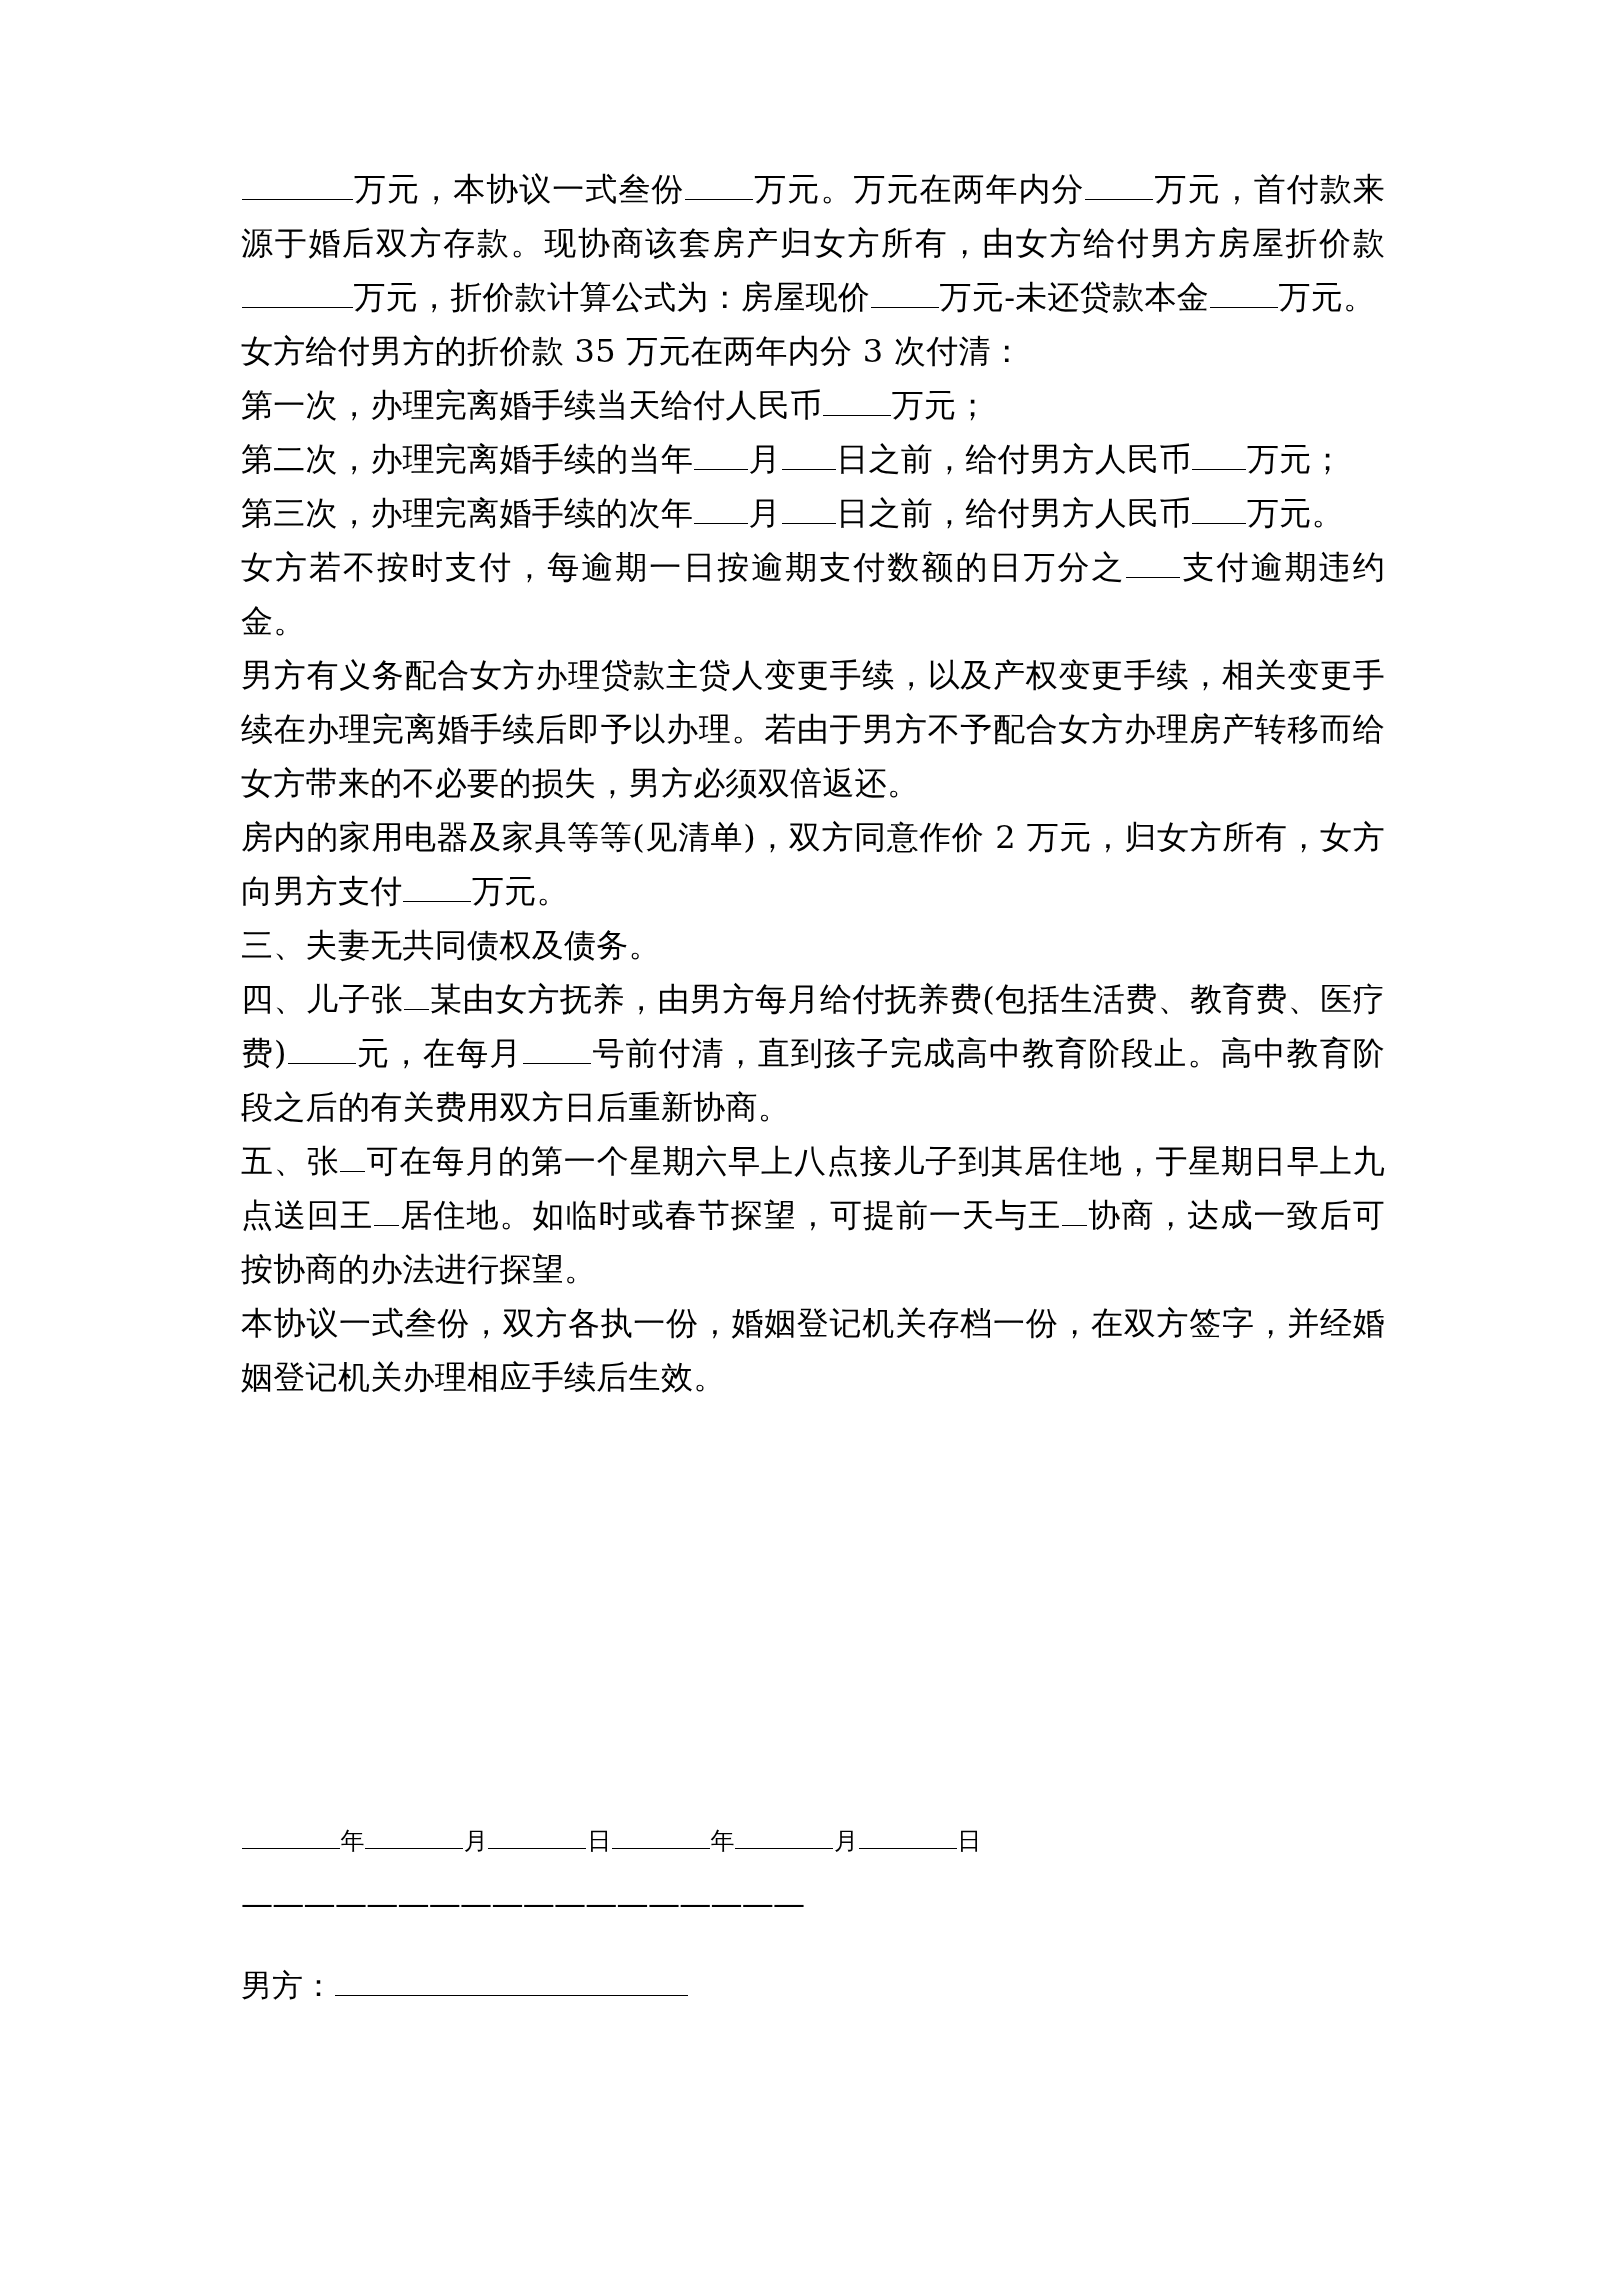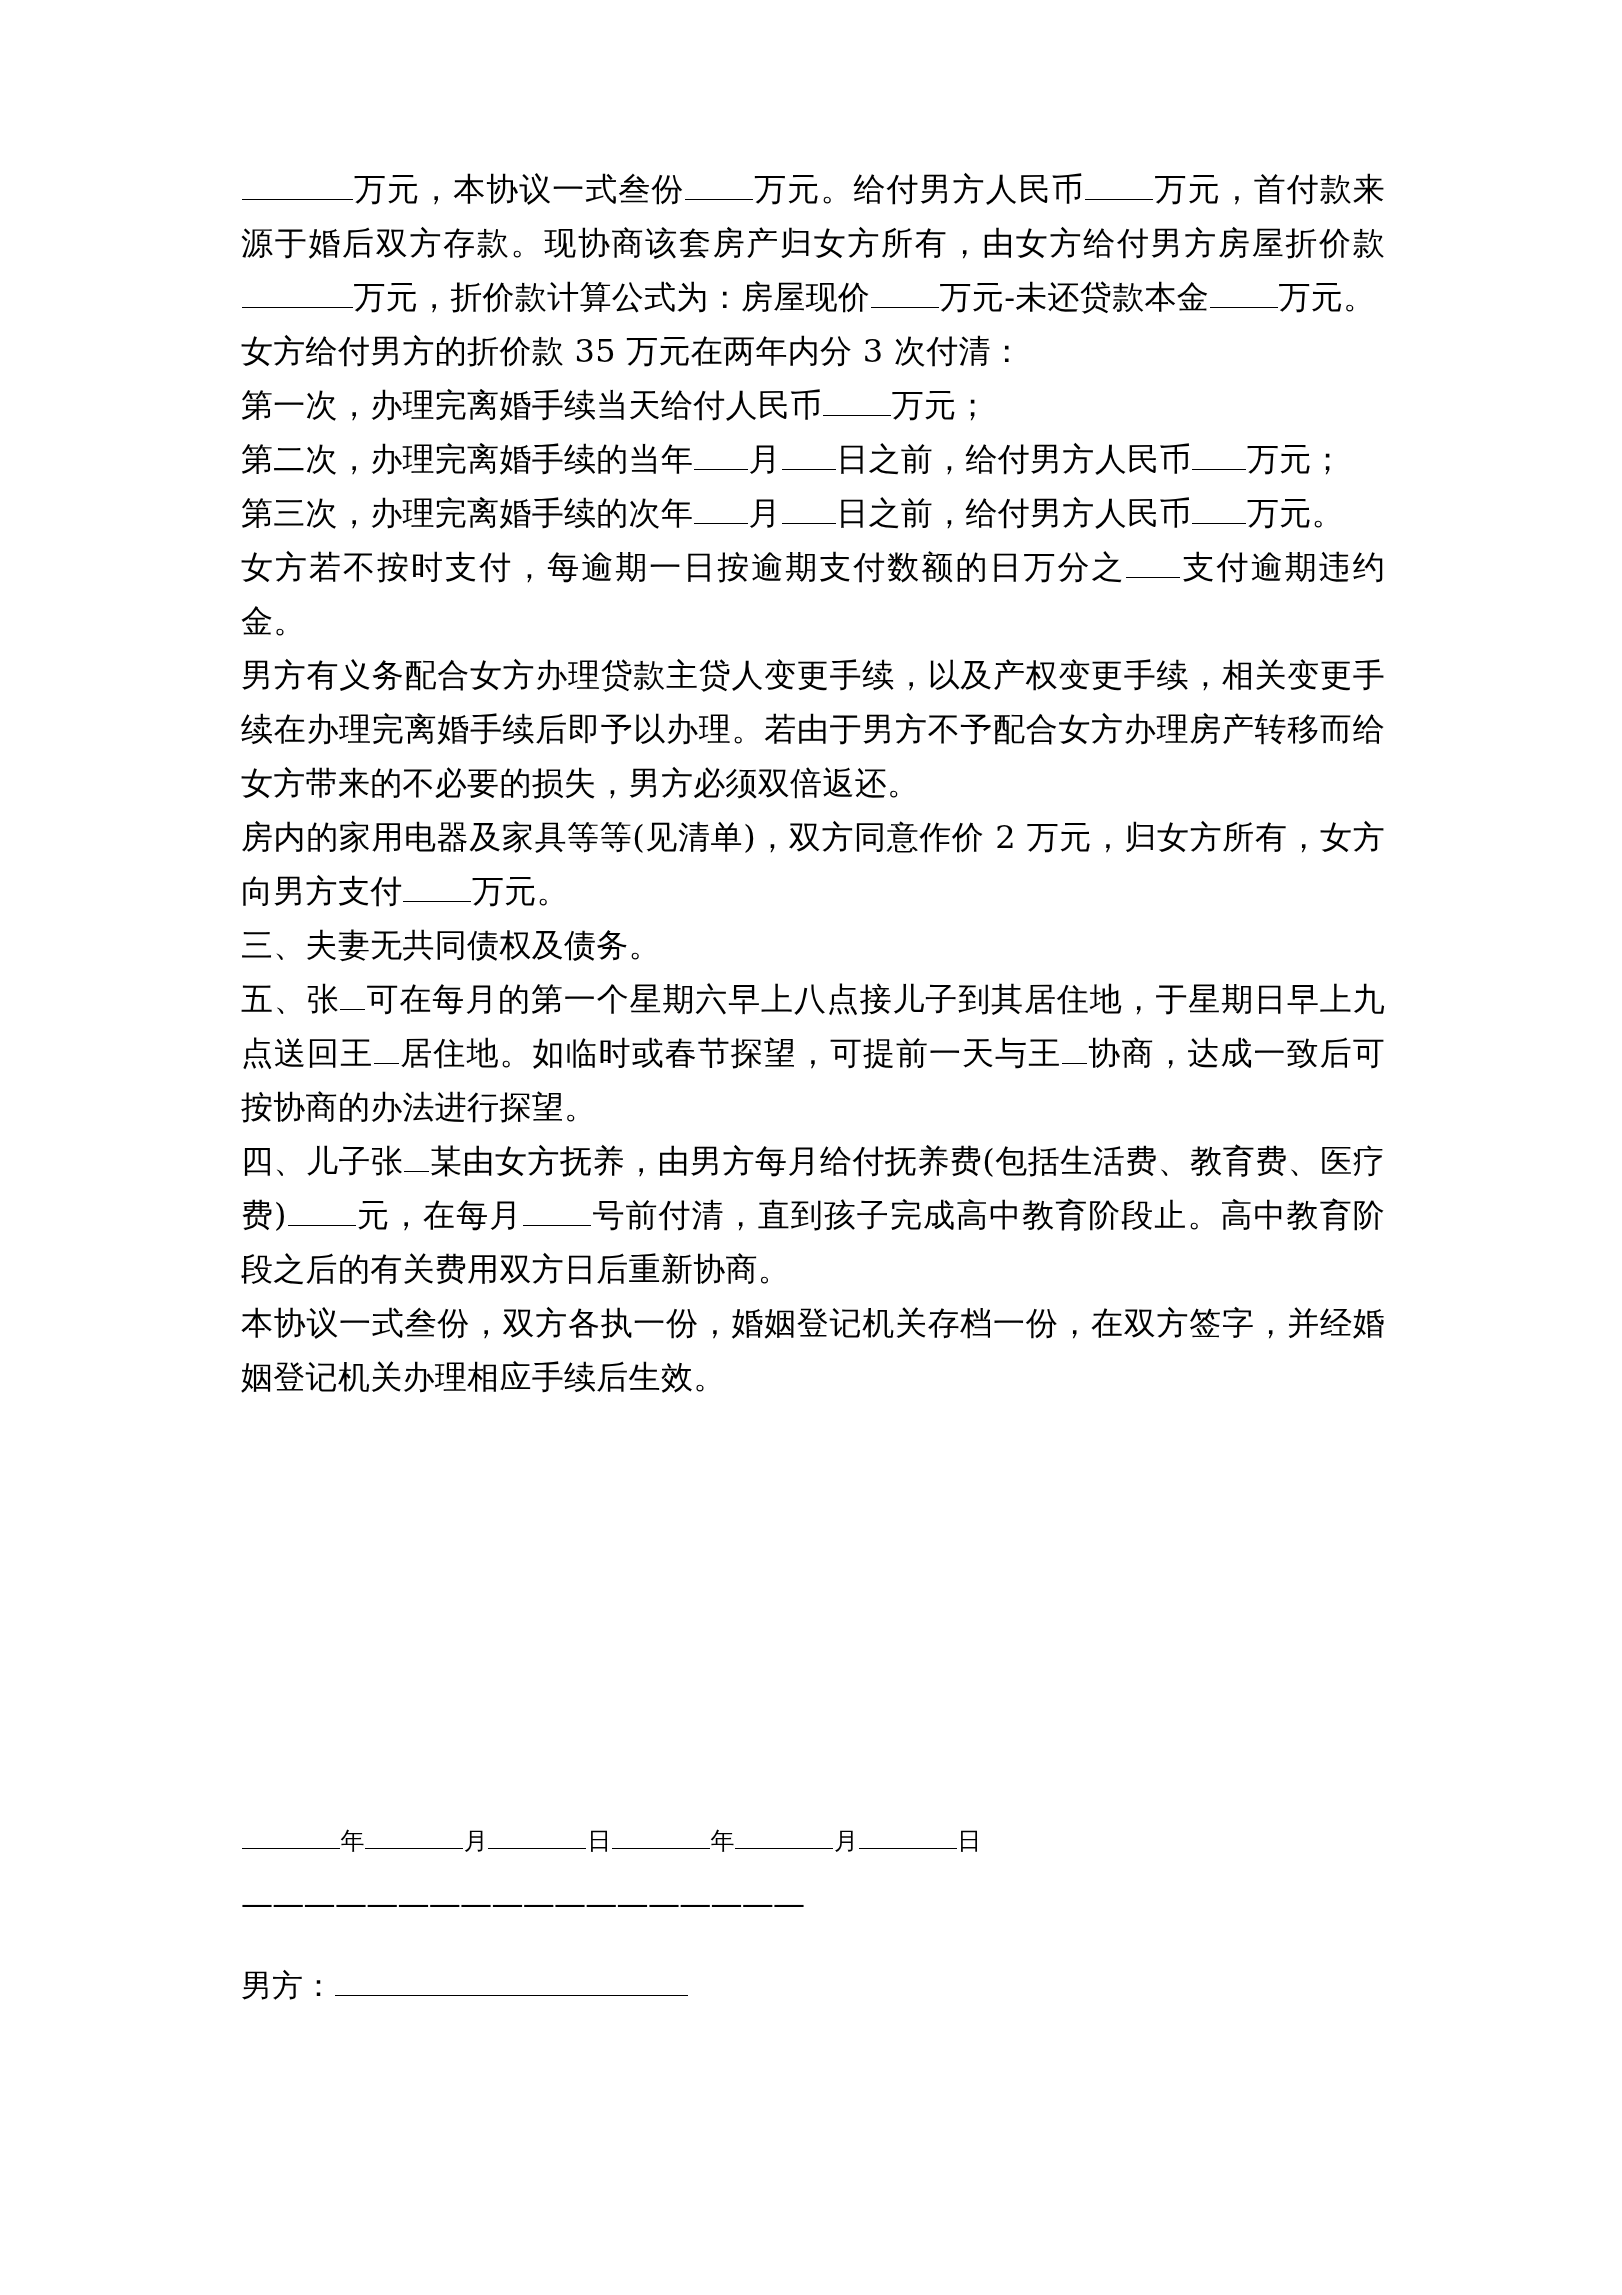--- a/index.html
+++ b/index.html
@@ -86,31 +86,31 @@
   .blank.w-sign { width: 353px; }
   .blank.w-party { width: 124px; }
   .blank.w-date { width: 98px; }
 </style>
 </head>
 <body>
 
 <div class="page">
 
   <div class="body-text">
-    <div class="para"><span class="blank w-xl"></span><span>万元，本协议一式叁份</span><span class="blank w-lg"></span><span>万元。给付男方人民币</span><span class="blank w-lg"></span><span>万元，首付款来源于婚后双方存款。现协商该套房产归女方所有，由女方给付男方房屋折价款</span><span class="blank w-xl"></span><span>万元，折价款计算公式为：房屋现价</span><span class="blank w-lg"></span><span>万元-未还贷款本金</span><span class="blank w-lg"></span><span>万元。</span></div>
+    <div class="para"><span class="blank w-xl"></span><span>万元，本协议一式叁份</span><span class="blank w-lg"></span><span>万元。万元在两年内分</span><span class="blank w-lg"></span><span>万元，首付款来源于婚后双方存款。现协商该套房产归女方所有，由女方给付男方房屋折价款</span><span class="blank w-xl"></span><span>万元，折价款计算公式为：房屋现价</span><span class="blank w-lg"></span><span>万元-未还贷款本金</span><span class="blank w-lg"></span><span>万元。</span></div>
     <div class="para"><span>女方给付男方的折价款 35 万元在两年内分 3 次付清：</span></div>
     <div class="para"><span>第一次，办理完离婚手续当天给付人民币</span><span class="blank w-lg"></span><span>万元；</span></div>
     <div class="para"><span>第二次，办理完离婚手续的当年</span><span class="blank w-md"></span><span>月</span><span class="blank w-md"></span><span>日之前，给付男方人民币</span><span class="blank w-md"></span><span>万元；</span></div>
     <div class="para"><span>第三次，办理完离婚手续的次年</span><span class="blank w-md"></span><span>月</span><span class="blank w-md"></span><span>日之前，给付男方人民币</span><span class="blank w-md"></span><span>万元。</span></div>
     <div class="para"><span>女方若不按时支付，每逾期一日按逾期支付数额的日万分之</span><span class="blank w-md"></span><span>支付逾期违约金。</span></div>
     <div class="para"><span>男方有义务配合女方办理贷款主贷人变更手续，以及产权变更手续，相关变更手续在办理完离婚手续后即予以办理。若由于男方不予配合女方办理房产转移而给女方带来的不必要的损失，男方必须双倍返还。</span></div>
     <div class="para"><span>房内的家用电器及家具等等(见清单)，双方同意作价 2 万元，归女方所有，女方向男方支付</span><span class="blank w-lg"></span><span>万元。</span></div>
     <div class="para"><span>三、夫妻无共同债权及债务。</span></div>
+    <div class="para"><span>四、儿子张</span><span class="blank w-name"></span><span>某由女方抚养，由男方每月给付抚养费(包括生活费、教育费、医疗费)</span><span class="blank w-lg"></span><span>元，在每月</span><span class="blank w-lg"></span><span>号前付清，直到孩子完成高中教育阶段止。高中教育阶段之后的有关费用双方日后重新协商。</span></div>
     <div class="para"><span>五、张</span><span class="blank w-name"></span><span>可在每月的第一个星期六早上八点接儿子到其居住地，于星期日早上九点送回王</span><span class="blank w-name"></span><span>居住地。如临时或春节探望，可提前一天与王</span><span class="blank w-name"></span><span>协商，达成一致后可按协商的办法进行探望。</span></div>
-    <div class="para"><span>四、儿子张</span><span class="blank w-name"></span><span>某由女方抚养，由男方每月给付抚养费(包括生活费、教育费、医疗费)</span><span class="blank w-lg"></span><span>元，在每月</span><span class="blank w-lg"></span><span>号前付清，直到孩子完成高中教育阶段止。高中教育阶段之后的有关费用双方日后重新协商。</span></div>
     <div class="para"><span>本协议一式叁份，双方各执一份，婚姻登记机关存档一份，在双方签字，并经婚姻登记机关办理相应手续后生效。</span></div>
   </div>
 
   <div class="sig-block">
 
 
     <div class="date-line">
       <span class="blank w-date"></span><span>年</span><span class="blank w-date"></span><span>月</span><span class="blank w-date"></span><span>日</span><span class="blank w-date"></span><span>年</span><span class="blank w-date"></span><span>月</span><span class="blank w-date"></span><span>日</span>
     </div>
 

